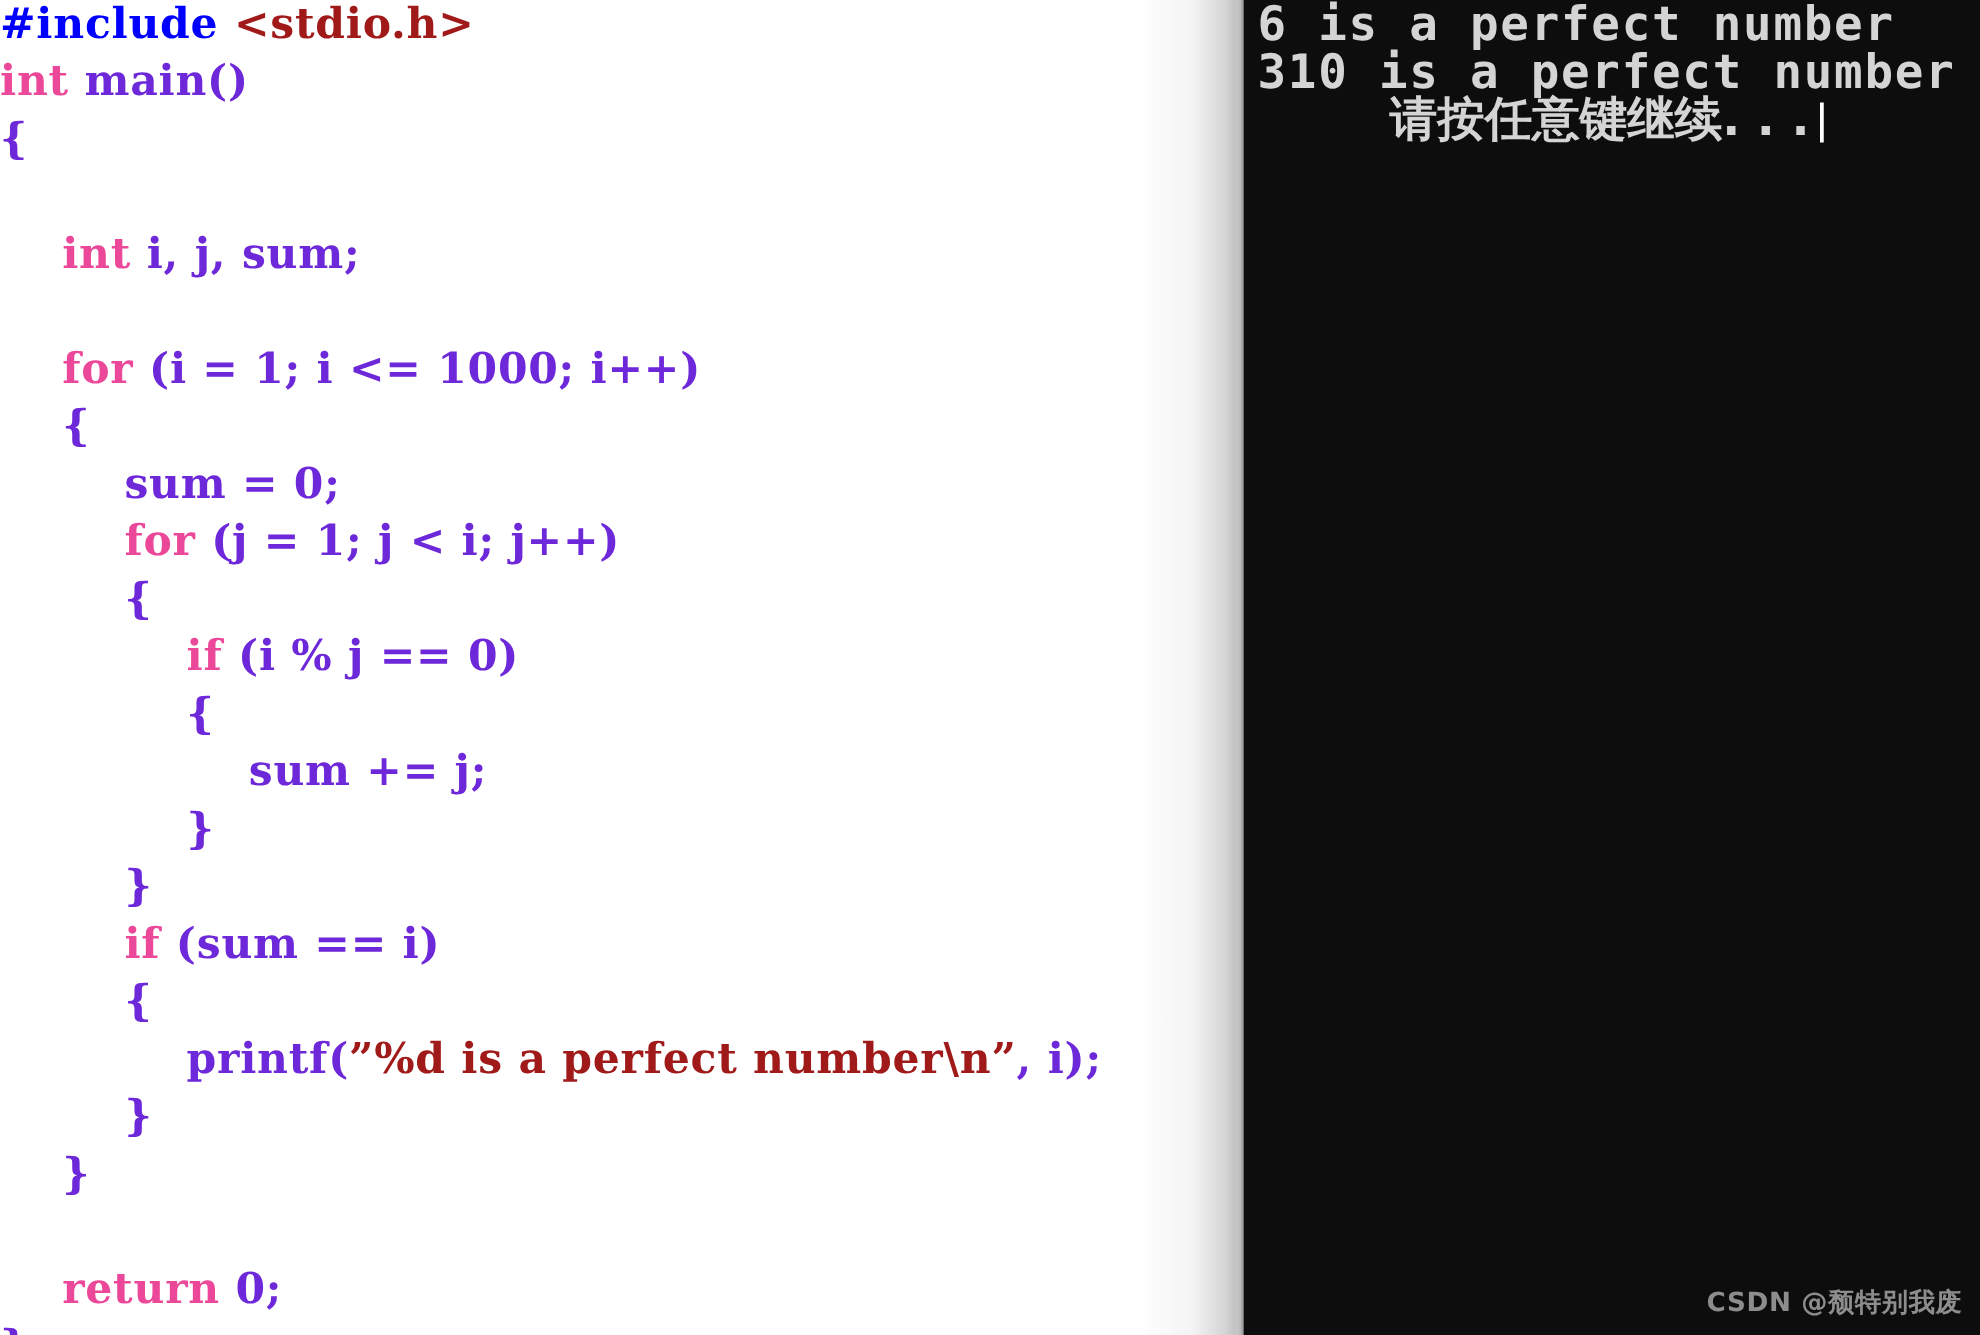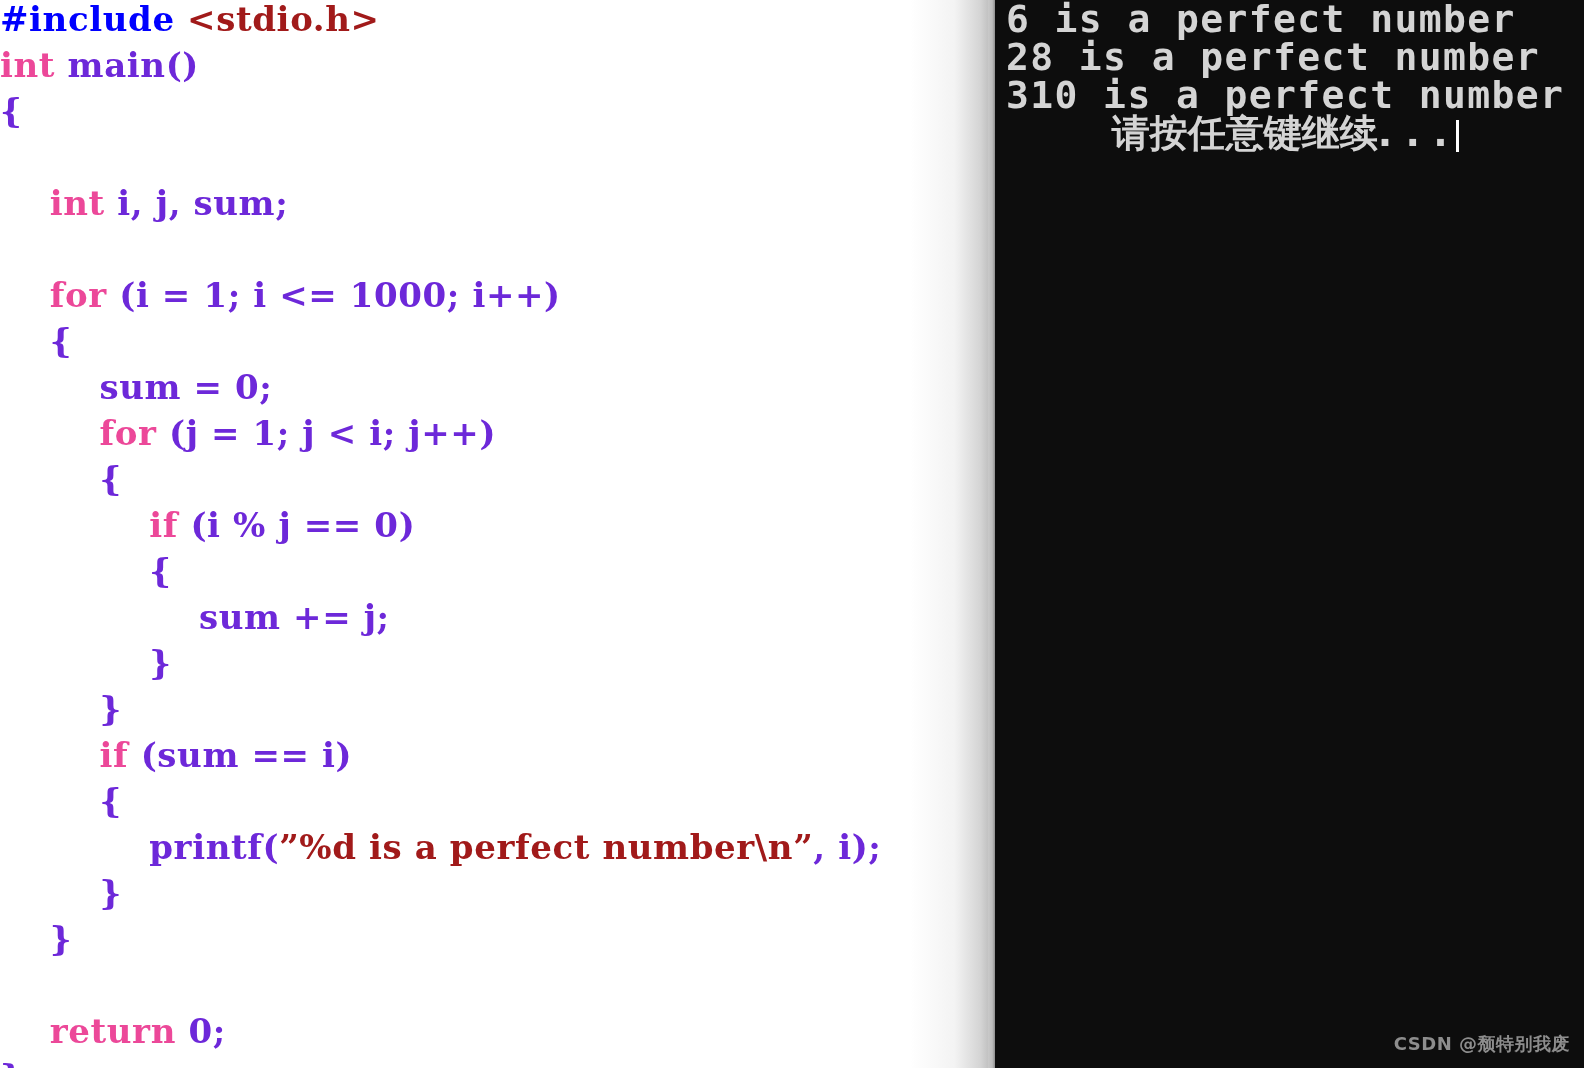--- a/index.html
+++ b/index.html
@@ -95,35 +95,35 @@
     height: 32px;
     background: #ffffff;
     vertical-align: -6px;
     margin-left: 8px;
   }
   #watermark {
     position: absolute;
     right: 14px;
     bottom: 12px;
     font-family: "DejaVu Sans", "Liberation Sans", sans-serif;
-    font-size: 18px;
+    font-size: 21px;
     color: #8d8d8d;
     letter-spacing: 0.5px;
     white-space: pre;
   }
 </style>
 </head>
 <body>
 
 <div id="screen">
 
   <div id="editor-pane">
     <div id="code-block"><div class="code-line"><span class="pp">#include </span><span class="str">&lt;stdio.h&gt;</span></div><div class="code-line"><span class="kw">int</span><span class="plain"> main()</span></div><div class="code-line"><span class="plain">{</span></div><div class="code-line"><span class="plain"></span>&nbsp;</div><div class="code-line"><span class="plain">    </span><span class="kw">int</span><span class="plain"> i, j, sum;</span></div><div class="code-line"><span class="plain"></span>&nbsp;</div><div class="code-line"><span class="plain">    </span><span class="kw">for</span><span class="plain"> (i = 1; i &lt;= 1000; i++)</span></div><div class="code-line"><span class="plain">    </span><span class="plain">{</span></div><div class="code-line"><span class="plain">        </span><span class="plain">sum = 0;</span></div><div class="code-line"><span class="plain">        </span><span class="kw">for</span><span class="plain"> (j = 1; j &lt; i; j++)</span></div><div class="code-line"><span class="plain">        </span><span class="plain">{</span></div><div class="code-line"><span class="plain">            </span><span class="kw">if</span><span class="plain"> (i % j == 0)</span></div><div class="code-line"><span class="plain">            </span><span class="plain">{</span></div><div class="code-line"><span class="plain">                </span><span class="plain">sum += j;</span></div><div class="code-line"><span class="plain">            </span><span class="plain">}</span></div><div class="code-line"><span class="plain">        </span><span class="plain">}</span></div><div class="code-line"><span class="plain">        </span><span class="kw">if</span><span class="plain"> (sum == i)</span></div><div class="code-line"><span class="plain">        </span><span class="plain">{</span></div><div class="code-line"><span class="plain">            </span><span class="plain">printf(</span><span class="str">”%d is a perfect number\n”</span><span class="plain">, i);</span></div><div class="code-line"><span class="plain">        </span><span class="plain">}</span></div><div class="code-line"><span class="plain">    </span><span class="plain">}</span></div><div class="code-line"><span class="plain"></span>&nbsp;</div><div class="code-line"><span class="plain">    </span><span class="kw">return</span><span class="plain"> 0;</span></div><div class="code-line"><span class="plain">}</span></div></div>
     <div id="editor-edge-shadow"></div>
   </div>
 
   <div id="console-pane">
     <div id="console-left-strip"></div>
-    <div id="console-text"><div class="console-line">6 is a perfect number</div><div class="console-line">28 is a perfect number</div><div class="console-line">310 is a perfect number</div><div class="console-line cjk"><span>请按任意键继续. . .</span><span id="console-cursor"></span></div></div>
+    <div id="console-text"><div class="console-line">6 is a perfect number</div><div class="console-line">310 is a perfect number</div><div class="console-line cjk"><span>请按任意键继续. . .</span><span id="console-cursor"></span></div></div>
     <div id="watermark">CSDN @颓特别我废</div>
   </div>
 
 </div>
 
 </body></html>

